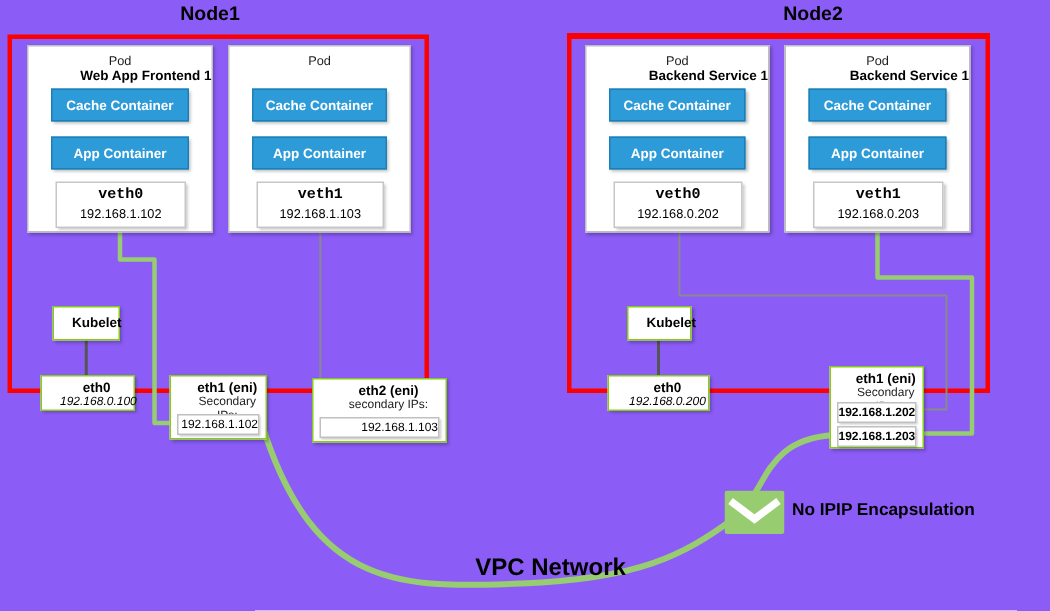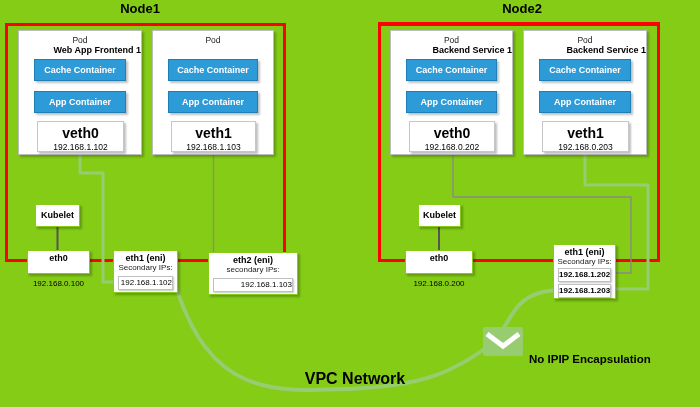--- a/index.html
+++ b/index.html
@@ -1,57 +1,57 @@
 <!DOCTYPE html>
 <html style="--node-border: #ff0000; --container-fill: #2e9bd9; --container-border: #1d7fb5; --flow-green: #97cc70; --connector-grey: #8a8a8a; --kubelet-connector: #555555;"><head>
 <meta charset="utf-8">
 <style>
   html,body{margin:0;padding:0;background:#fff;}
-  #canvas{position:relative;width:700px;height:407px;background:#84cc16;overflow:hidden;
+  #canvas{position:relative;width:700px;height:407px;background:#8b5cf6;overflow:hidden;
           font-family:"Liberation Sans", sans-serif;color:#000;}
 
   
   .node-frame{position:absolute;z-index:1;border:3px solid var(--node-border);background:transparent;box-sizing:border-box;}
   #wires{position:absolute;left:0;top:0;z-index:2;}
-  .box,.label-abs{z-index:3;}
+  .box,.label-abs{z-index:3;padding-left:12px;}
 
   .node-title{position:absolute;top:1px;text-align:center;font-size:13px;font-weight:bold;z-index:3;}
 
   .box{position:absolute;background:#fff;border:1px solid #84cc16;box-sizing:border-box;
        box-shadow:1.5px 1.5px 2px rgba(0,0,0,0.25);}
 
   .pod{border:1px solid #bdbdbd;}
   .pod-type{position:absolute;left:0;right:0;top:4px;text-align:center;font-size:8.5px;color:#1a1a1a;}
   .pod-name{position:absolute;left:0;right:0;top:14px;text-align:right;font-size:9px;font-weight:bold;}
   .container-box{position:absolute;left:15px;right:15px;height:22px;background:var(--container-fill);
        border:1px solid var(--container-border);box-sizing:border-box;color:#fff;font-size:9px;font-weight:bold;
        text-align:center;line-height:20px;box-shadow:1.5px 1.5px 2px rgba(0,0,0,0.25);}
   .cache{top:28px;} .app{top:60px;}
   .veth{position:absolute;left:18px;right:17px;top:90px;height:31px;background:#fff;border:1px solid #c6c6c6;
        box-sizing:border-box;box-shadow:1.5px 1.5px 2px rgba(0,0,0,0.25);text-align:center;}
-  .veth-label{display:block;font-size:14px;font-weight:bold;margin-top:3px;}
+  .veth-label{display:block;font-size:10px;font-weight:bold;margin-top:3px;font-family:Liberation Mono, monospace;}
   .veth-ip{display:block;font-size:8.5px;margin-top:1px;}
 
   .kubelet{text-align:center;font-size:9px;font-weight:bold;line-height:21px;}
 
   .eth-simple{text-align:center;}
   .eth-label{display:block;font-size:9px;font-weight:bold;margin-top:2px;}
-  .eth-ip{display:block;font-size:8px;margin-top:16px;}
+  .eth-ip{display:block;font-size:8px;margin-top:0px;font-style:italic;}
 
   .eni{text-align:center;}
   .eni-label{display:block;font-size:9px;font-weight:bold;margin-top:2px;}
   .eni-sub{display:block;font-size:8px;color:#222;margin-top:0px;}
   .eni-ip{position:absolute;left:4px;right:4px;height:14px;background:#fff;border:1px solid #c0c0c0;
        box-sizing:border-box;font-size:8px;line-height:12px;text-align:right;
        box-shadow:1px 1px 1.5px rgba(0,0,0,0.22);}
   .eni-ip.bold{font-weight:bold;}
 
   .label-abs{position:absolute;font-weight:bold;}
   #vpc-label{left:300px;top:370px;width:110px;text-align:center;font-size:16px;}
-  #noipip-label{left:529px;top:334px;font-size:11.5px;margin-top:19px;}
+  #noipip-label{left:516px;top:334px;font-size:11.5px;}
 
   #envelope{position:absolute;left:483px;top:327px;width:40px;height:29px;z-index:3;}
 
   path.flow-green{stroke:var(--flow-green);fill:none;stroke-linejoin:round;stroke-linecap:round;}
   path.wire-grey{stroke:var(--connector-grey);fill:none;stroke-width:1.3;stroke-linejoin:round;}
   path.wire-dark{stroke:var(--kubelet-connector);fill:none;stroke-width:2;}
 </style>
 </head>
 <body>
 
@@ -64,21 +64,21 @@
     <path class="wire-dark" d="M57.5 227 V250"></path>
     <path class="wire-dark" d="M439 227 V250"></path>
     <path class="wire-grey" d="M213.5 111 V279 H222"></path>
     <path class="wire-grey" d="M453 111 V197 H631 V273 H614"></path>
     <path class="flow-green" stroke-width="3" d="M80 111 V173 H103 V282 H117"></path>
     <path class="flow-green" stroke-width="3" d="M585 111 V185 H648 V289 H617"></path>
     <path class="flow-green" stroke-width="4" d="M175 284 C210 395 270 392 348 389 C425 386 455 371 490 345 C512 328 508 293 556 290"></path>
   </svg>
 
   <div class="node-title" style="left:40px;width:200px;">Node1</div>
-  <div class="node-title" style="left:422px;width:200px;">Node2</div>
+  <div class="node-title" style="left:442px;width:200px;">Node2</div>
 
   <div class="box pod" style="left:18px;top:30px;width:124px;height:125px;">
     <div class="pod-type">Pod</div>
     <div class="pod-name">Web App Frontend 1</div>
     <div class="container-box cache">Cache Container</div>
     <div class="container-box app">App Container</div>
     <div class="veth">
       <span class="veth-label">veth0</span>
       <span class="veth-ip">192.168.1.102</span>
     </div>

